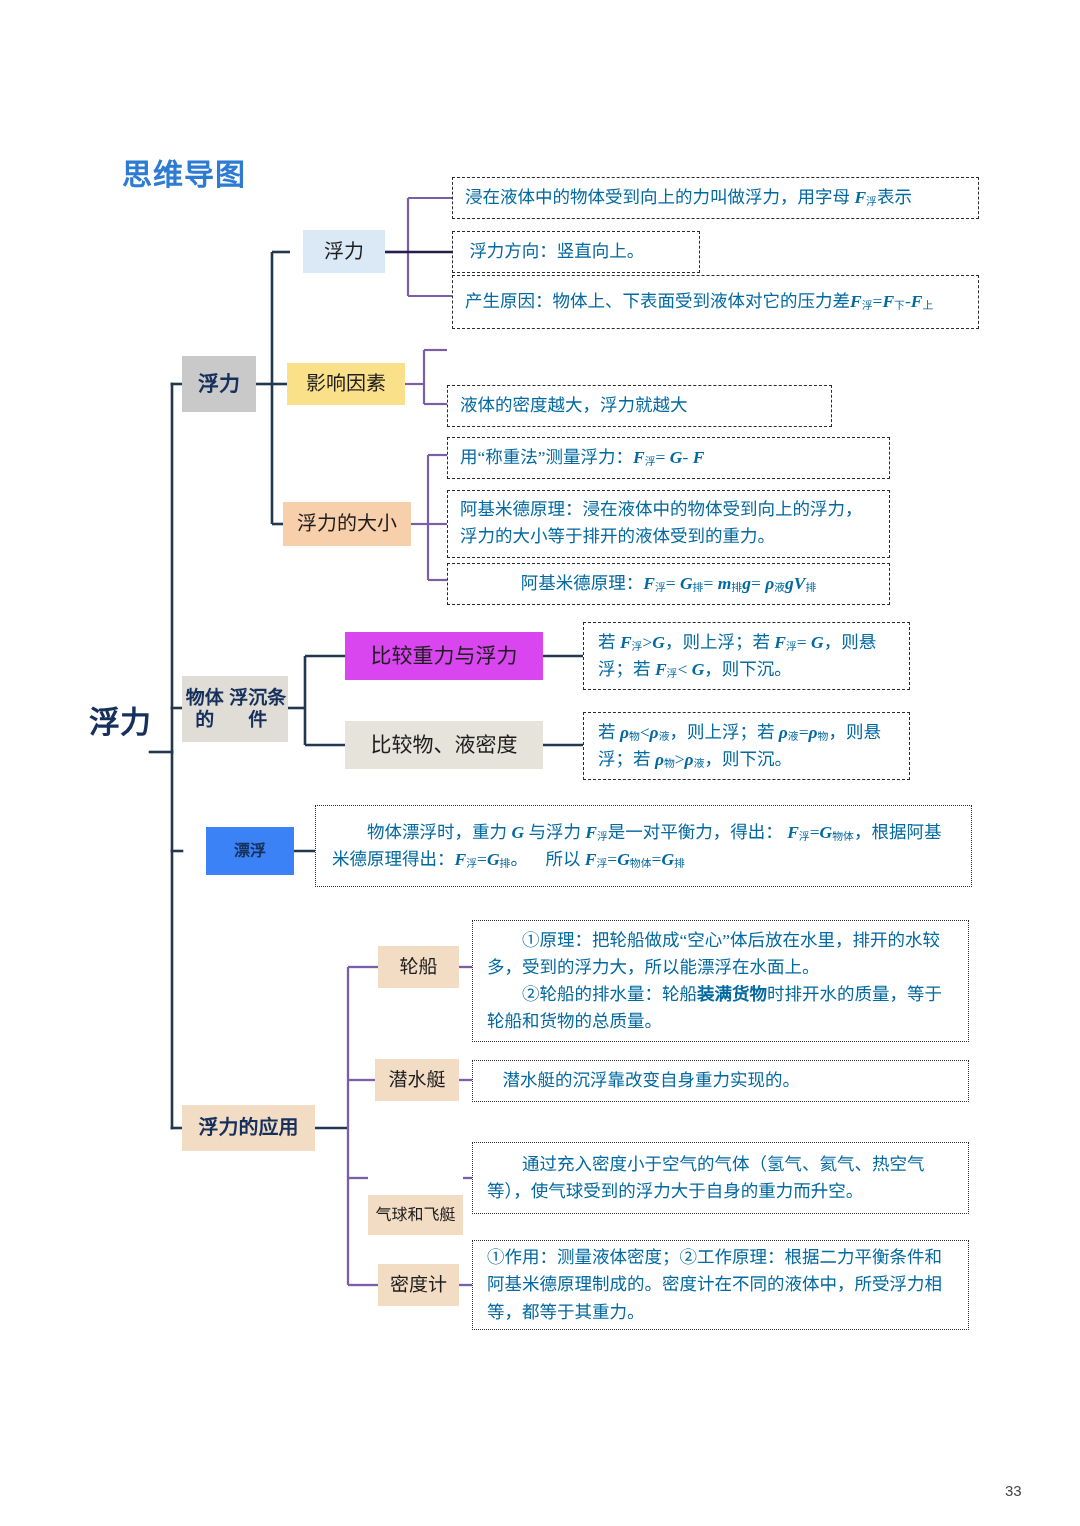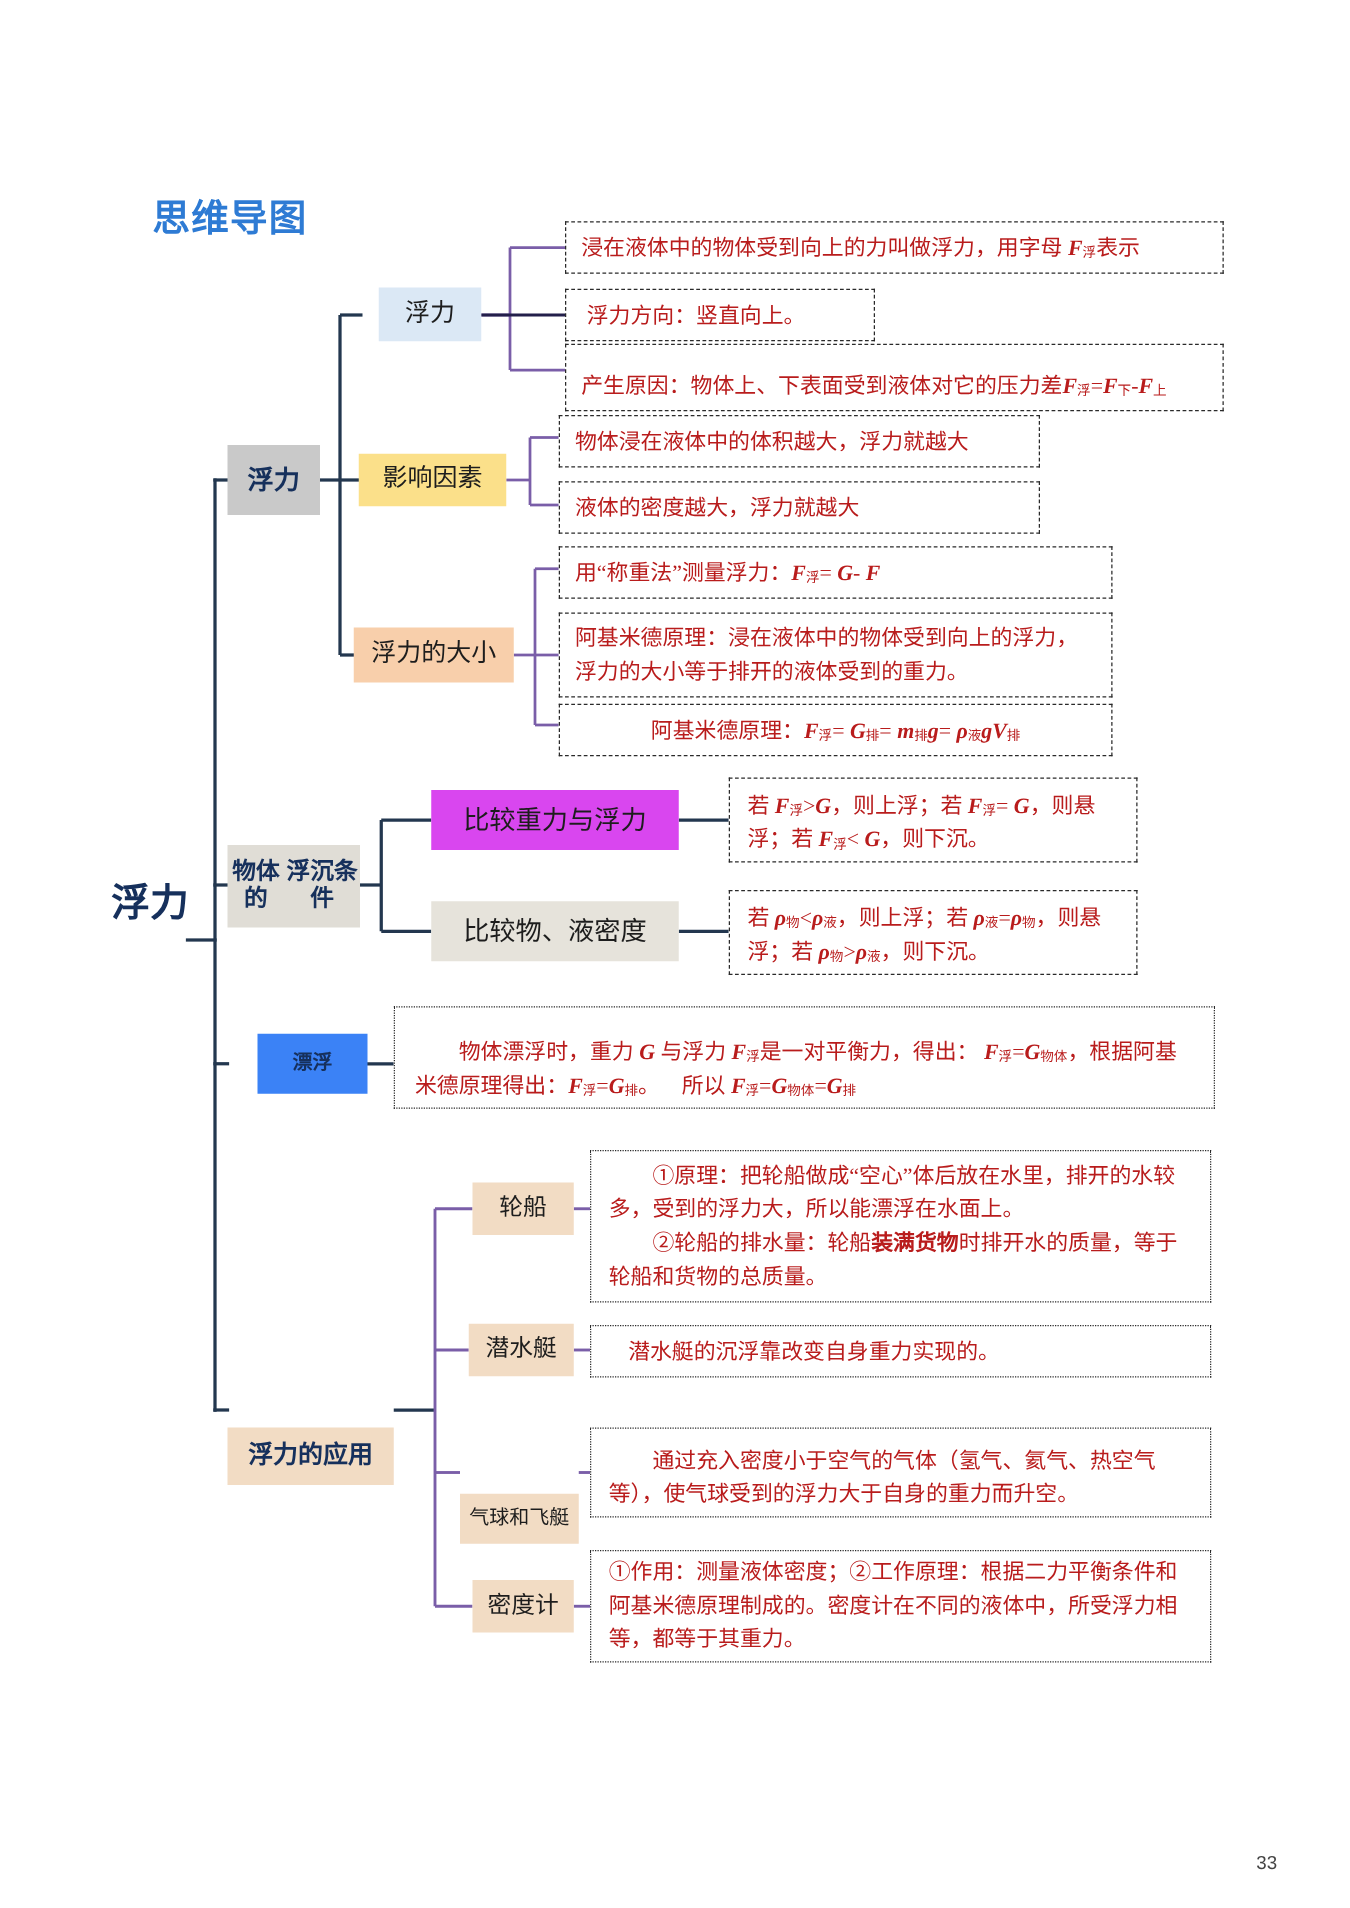--- a/index.html
+++ b/index.html
@@ -38,25 +38,25 @@
     color:#16305c;
     text-align:center;
     line-height:1.18;
   }
   .chip.plain{font-weight:normal;color:#1d1d1d;}
 
   
   .dbox{
     border:1.6px dashed #2a2a2a;
     background:#fff;
-    display:flex;align-items:flex-end;
+    display:flex;align-items:center;
     padding:6px 12px;
     font-size:17.5px;
     line-height:1.55;
-    color:#b91c1c;
+    color:#0369a1;
   }
   .dbox.dotted{border-style:dotted;}
   .dbox .inner{width:100%;}
   .indent{display:inline-block;width:2em;}
   .bold{font-weight:bold;}
   i.v{font-style:italic;font-family:"Liberation Serif","DejaVu Serif",serif;font-weight:bold;}
   sub{font-size:.62em;vertical-align:-.18em;font-style:normal;font-weight:normal;}
 
   .pageno{
     left:1005px;top:1482px;
@@ -154,21 +154,21 @@
 
   <div class="abs chip" style="left:182px;top:676px;width:106px;height:66px;background:#e0ddd6;font-size:19px;flex-direction:row;">
     <span>物体的</span>
     <span>浮沉条件</span>
   </div>
 
   <div class="abs chip" style="left:206px;top:827px;width:88px;height:48px;background:#3b82f6;font-size:16px;">
     <span>漂浮</span>
   </div>
 
-  <div class="abs chip" style="left:182px;top:1105px;width:133px;height:46px;background:#f2dcc4;font-size:20px;margin-top:37px;">
+  <div class="abs chip" style="left:182px;top:1105px;width:133px;height:46px;background:#f2dcc4;font-size:20px;">
     <span>浮力的应用</span>
   </div>
 
   <div class="abs chip plain" style="left:303px;top:230px;width:82px;height:43px;background:#dbe8f5;font-size:20px;">
     <span>浮力</span>
   </div>
 
   <div class="abs chip plain" style="left:287px;top:363px;width:118px;height:42px;background:#fbe08a;font-size:20px;">
     <span>影响因素</span>
   </div>
@@ -212,23 +212,20 @@
       &nbsp;浮力方向：竖直向上。
     </div>
   </div>
 
   <div class="abs dbox" style="left:452px;top:275px;width:527px;height:54px;">
     <div class="inner">
       产生原因：物体上、下表面受到液体对它的压力差<i class="v">F</i><sub>浮</sub>=<i class="v">F</i><sub>下</sub>-<i class="v">F</i><sub>上</sub>
     </div>
   </div>
 
-  <div class="abs dbox" style="left:447px;top:332px;width:385px;height:42px;">
-    <div class="inner">物体浸在液体中的体积越大，浮力就越大</div>
-  </div>
 
   <div class="abs dbox" style="left:447px;top:385px;width:385px;height:42px;">
     <div class="inner">液体的密度越大，浮力就越大</div>
   </div>
 
   <div class="abs dbox" style="left:447px;top:437px;width:443px;height:42px;">
     <div class="inner">
       用“称重法”测量浮力：<i class="v">F</i><sub>浮</sub>= <i class="v">G</i>- <i class="v">F</i>
     </div>
   </div>

